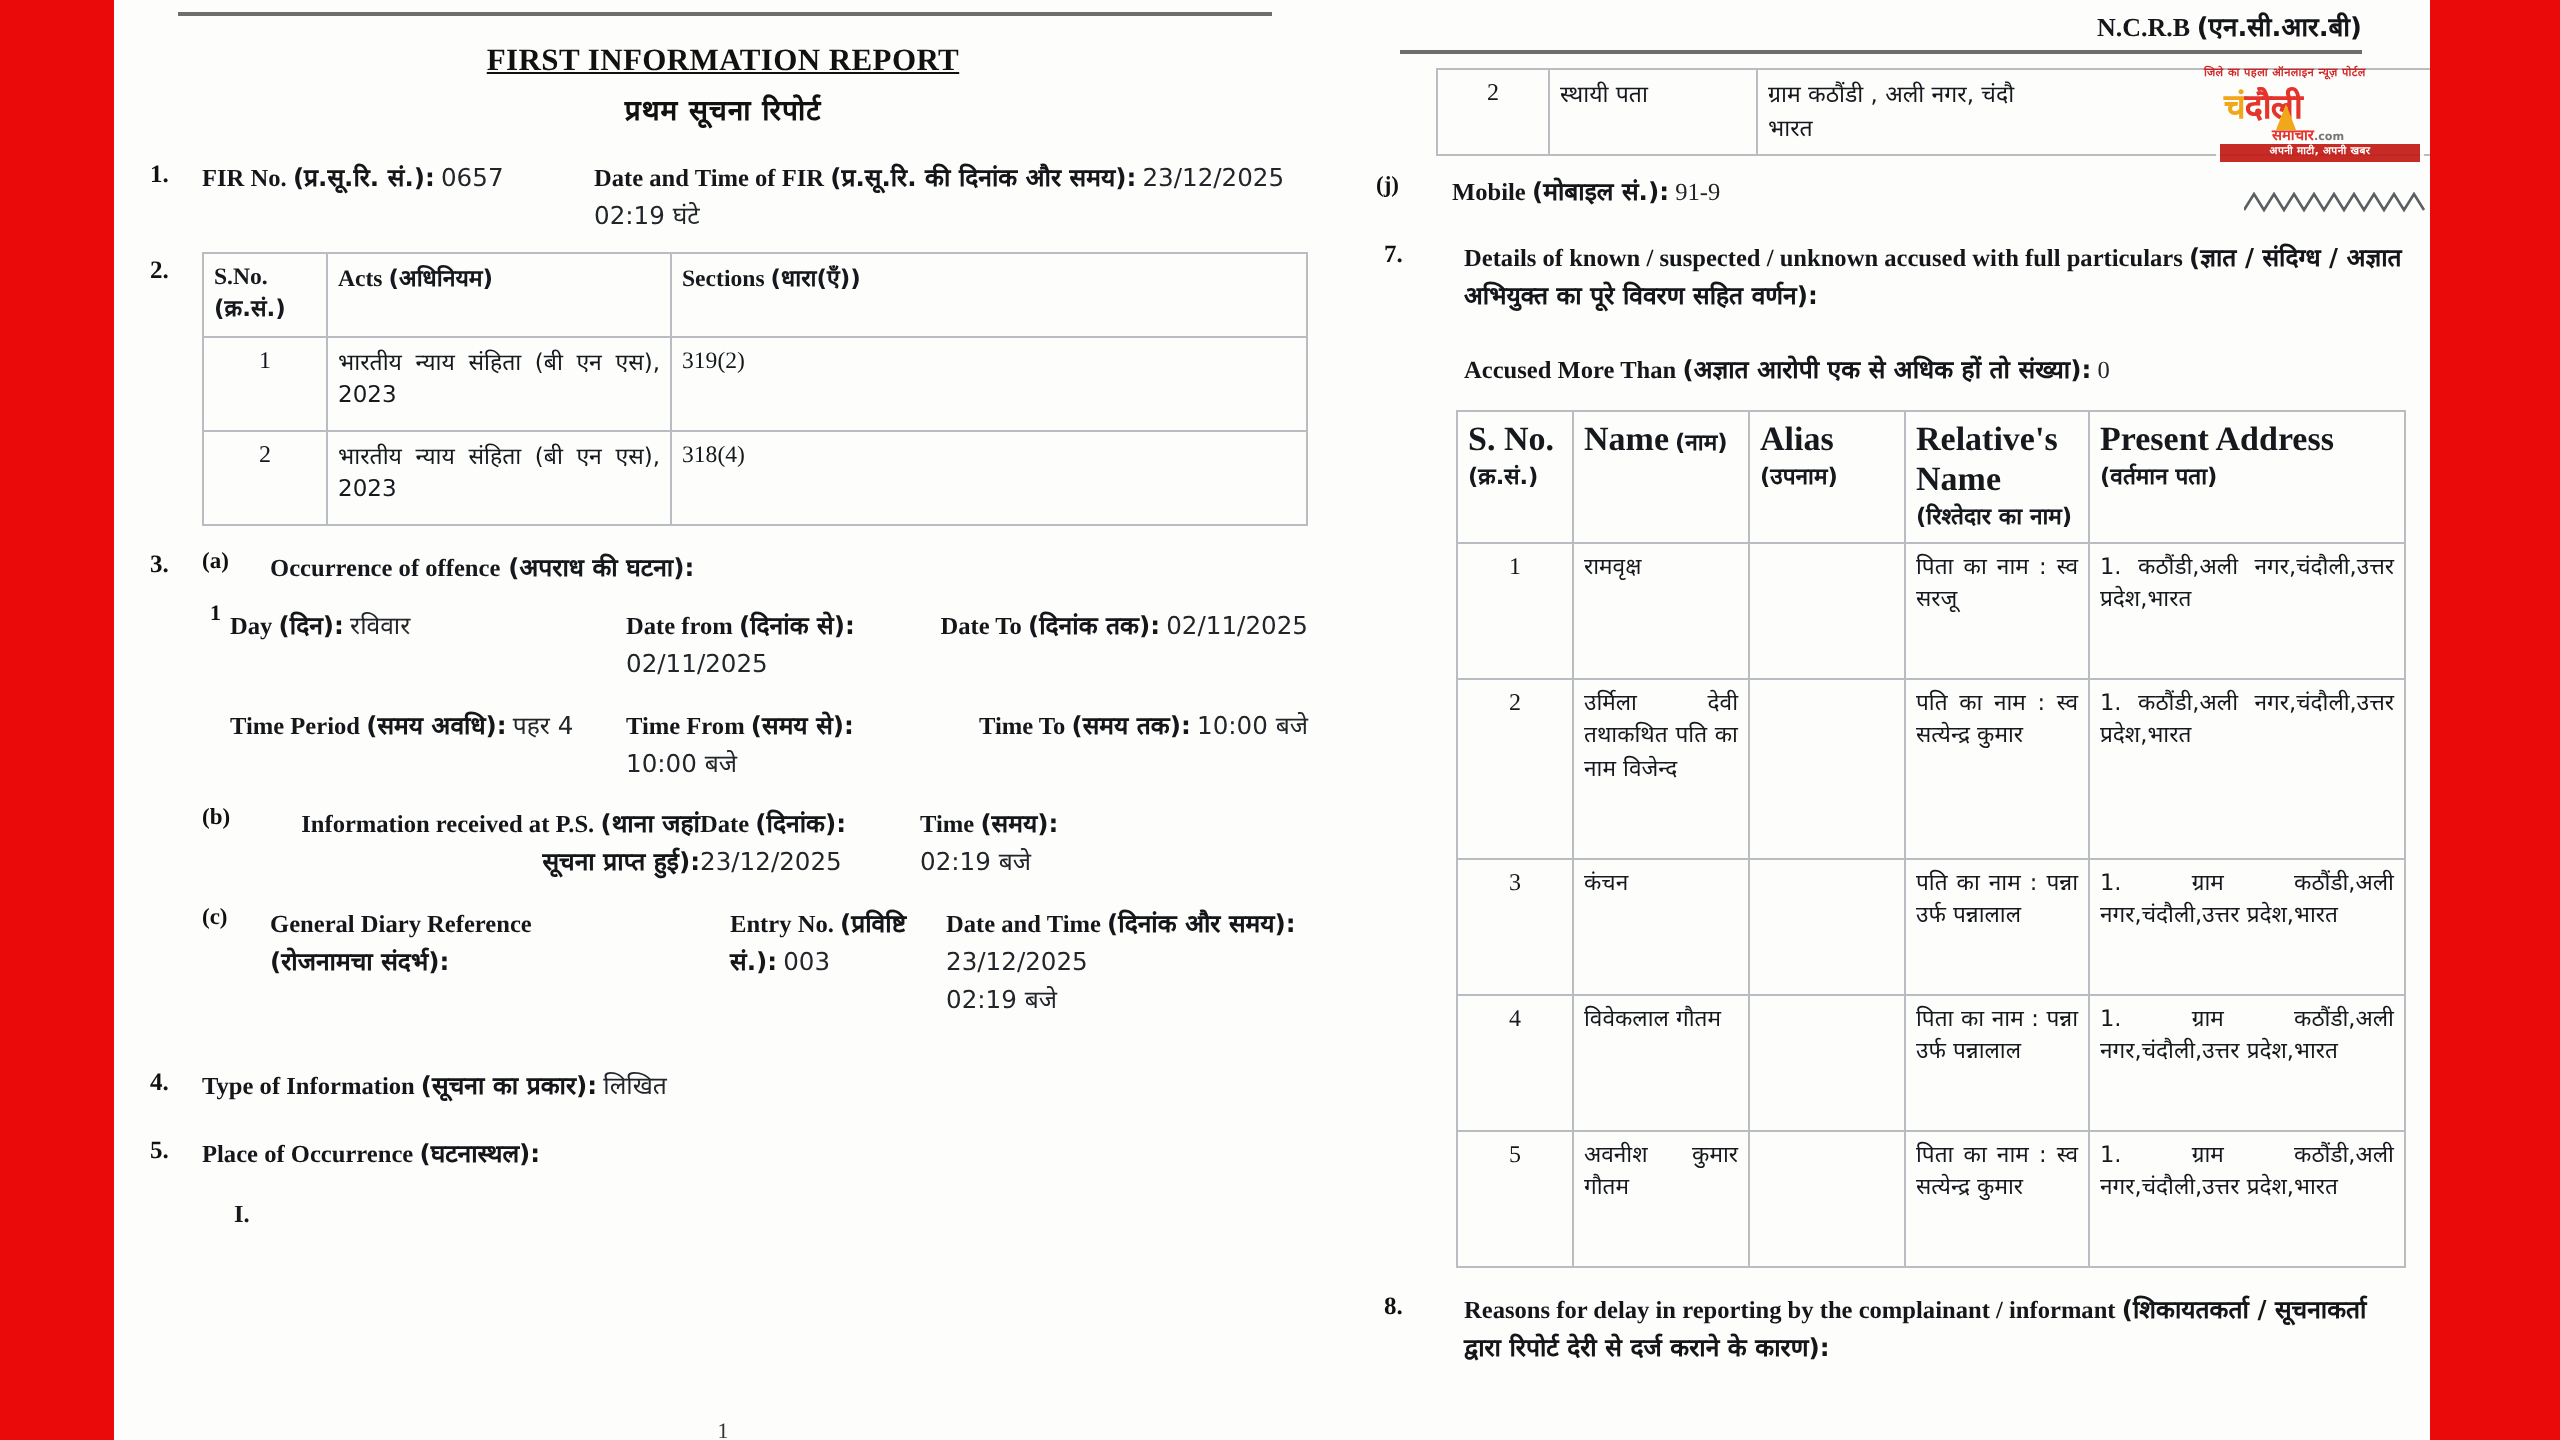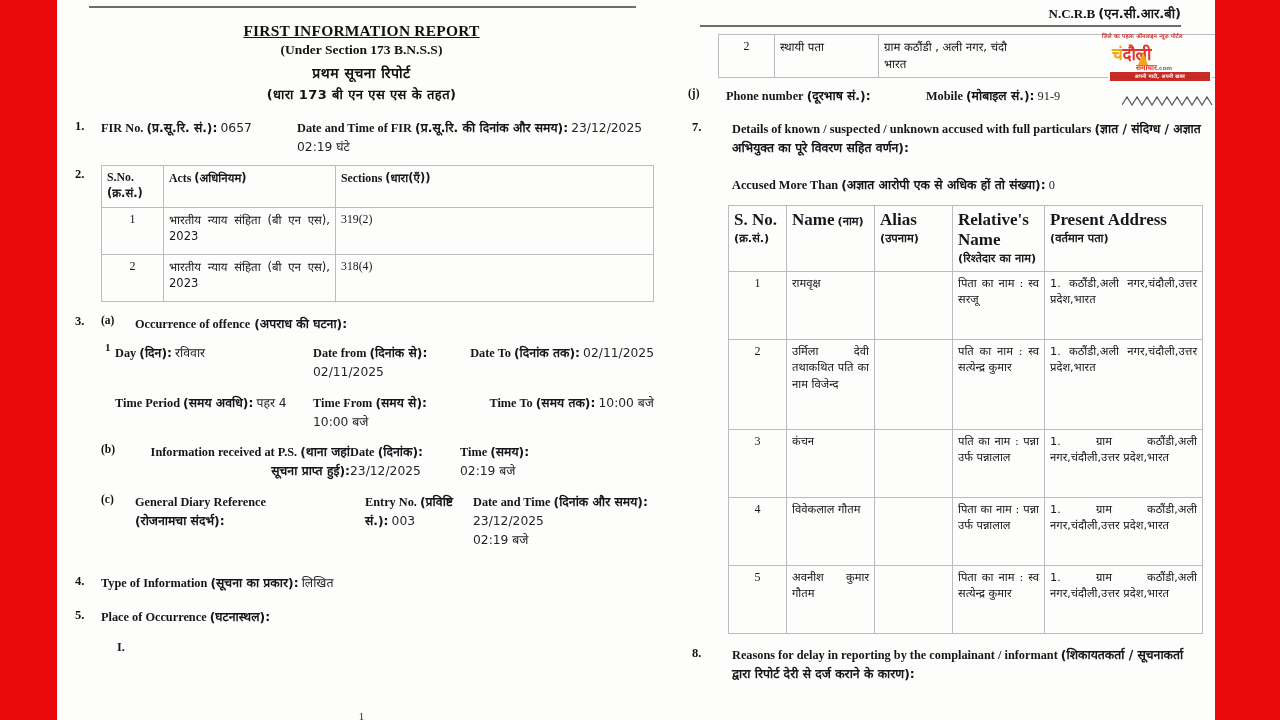--- a/index.html
+++ b/index.html
@@ -258,23 +258,21 @@
   <div class="band band-mid"></div>
   <div class="band band-right"></div>
 
   <div class="sheet sheet-left">
     <div class="page-inner">
 
       <div class="rule"></div>
 
       <div class="title-block">
         <div class="t1 en">FIRST INFORMATION REPORT</div>
-        <div class="t2 en">(Under Section 173 B.N.S.S)</div>
         <div class="t3 hi">प्रथम सूचना रिपोर्ट</div>
-        <div class="t4 hi">(धारा 173 बी एन एस एस के तहत)</div>
       </div>
 
       <div class="item" style="margin-top:16px;">
         <span class="num">1.</span>
         <div class="line" style="display:flex;margin-top:3px;">
           <div style="width:196px;">
             <span class="en">FIR No.</span>
             <span class="hi">(प्र.सू.रि. सं.):</span>
             <span class="val">0657</span>
           </div>
@@ -462,24 +460,20 @@
             <div class="cell-hi">ग्राम कठौंडी , अली नगर, चंदौ</div>
             <div class="cell-hi">भारत</div>
           </td>
         </tr>
       </tbody>
         </table>
 
       <div class="sub" style="margin-top:9px;padding-left:52px;">
         <span class="lbl" style="left:14px;">(j)</span>
         <div class="line" style="display:flex;">
-          <div style="width:200px;">
-            <span class="en">Phone number</span>
-            <span class="hi">(दूरभाष सं.):</span>
-          </div>
           <div style="flex:1;">
             <span class="en">Mobile</span>
             <span class="hi">(मोबाइल सं.):</span>
             <span class="val" style="font-family:'Liberation Serif',serif;">91-9</span>
           </div>
         </div>
       </div>
 
       <div class="item" style="margin-top:14px;padding-left:58px;">
         <span class="num" style="left:18px;">7.</span>

